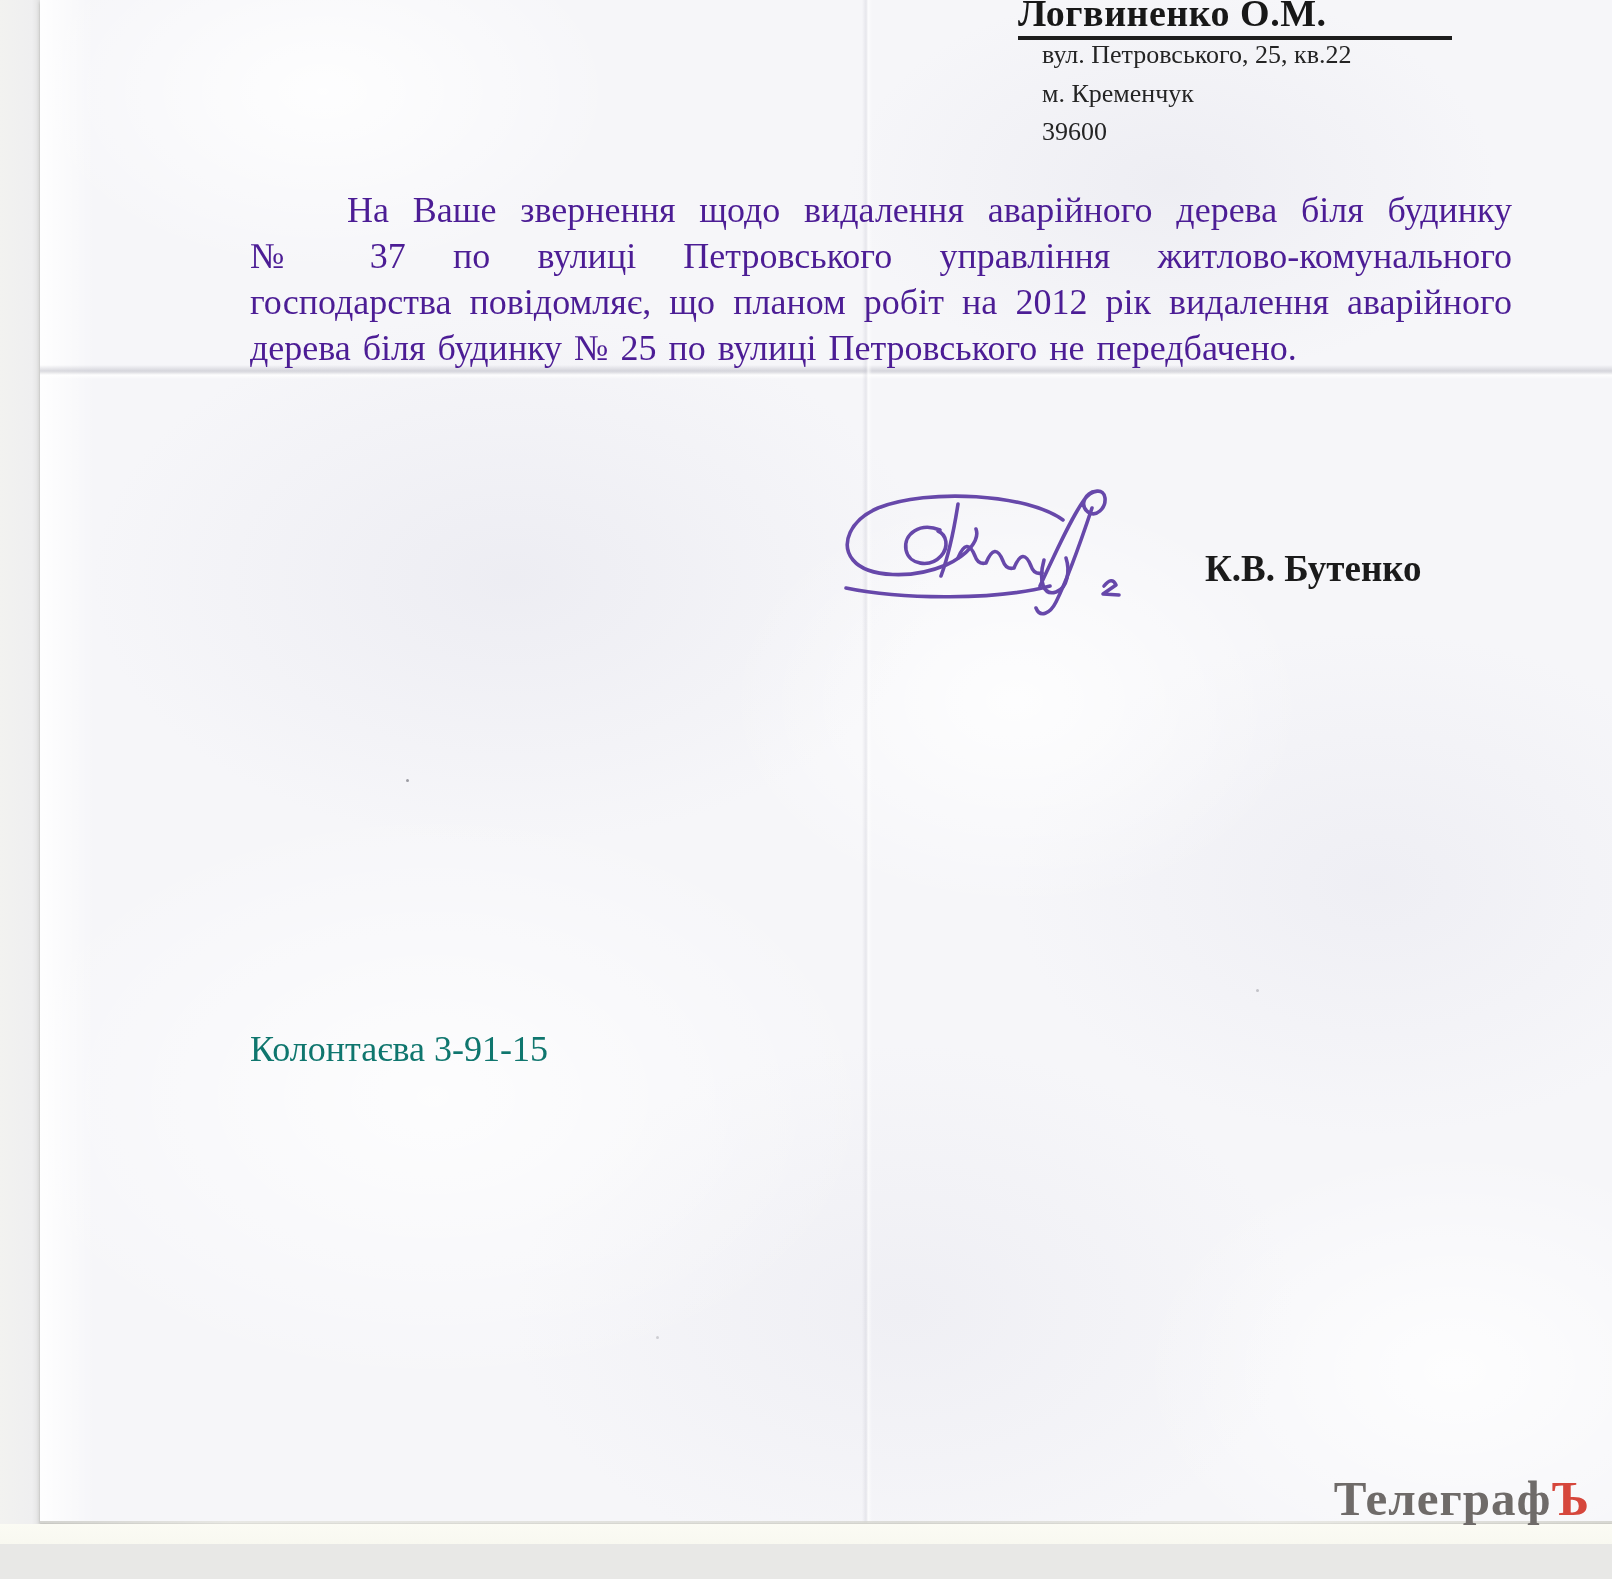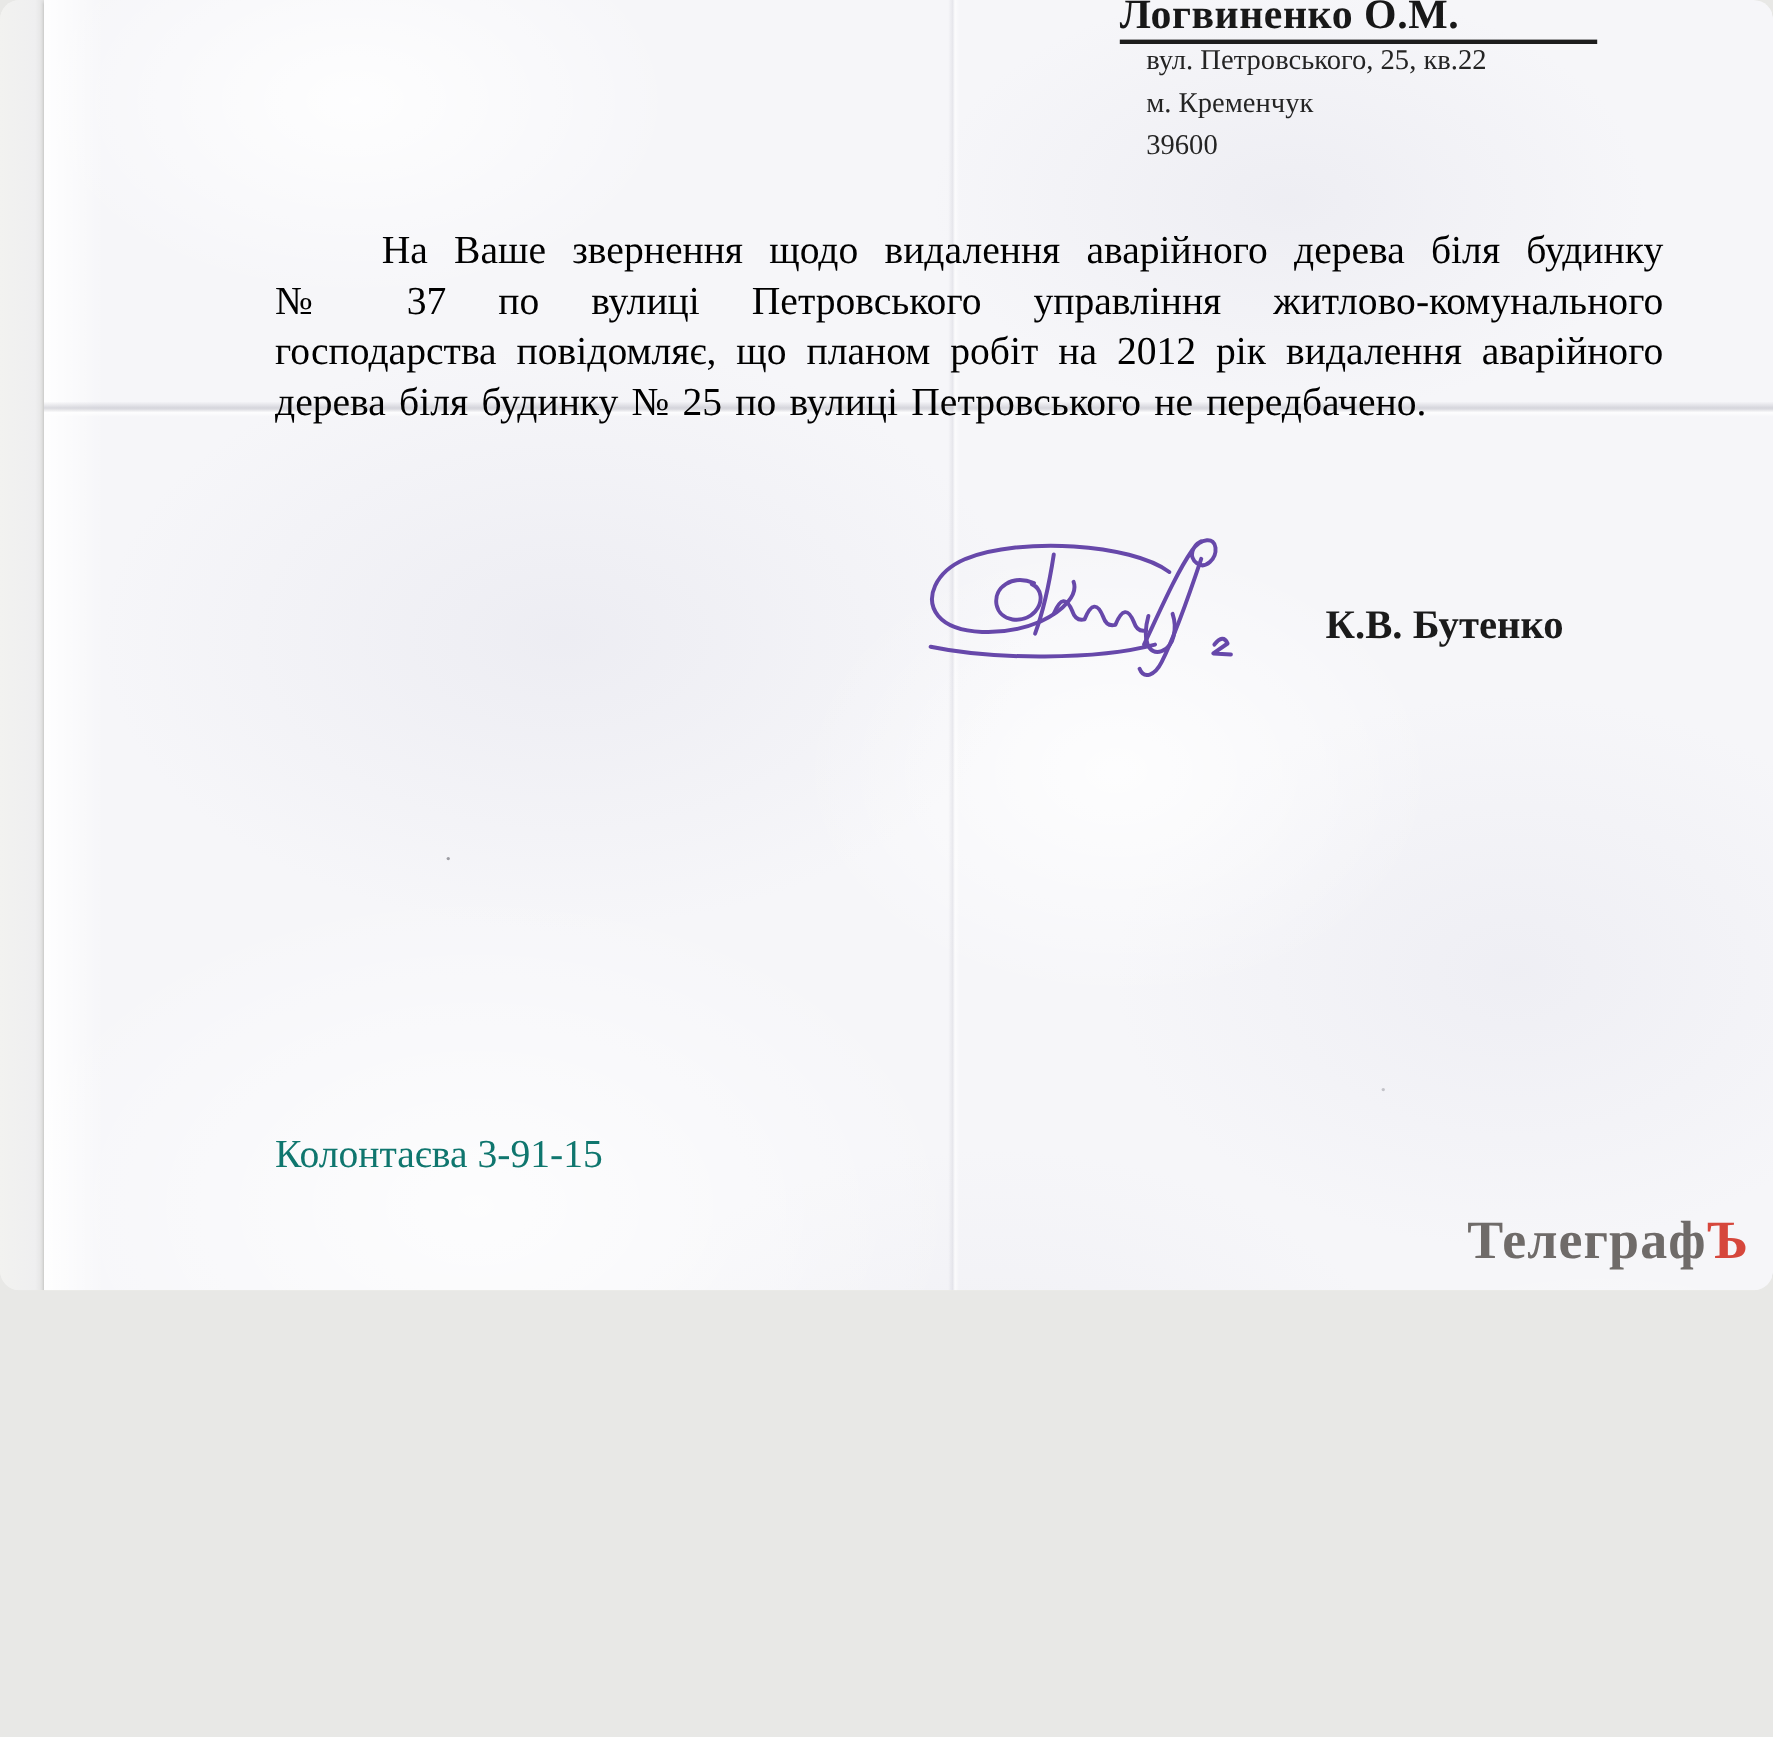--- a/index.html
+++ b/index.html
@@ -1,20 +1,19 @@
 <!DOCTYPE html>
 <html><head>
 <meta charset="utf-8">
 <style>
   html,body{margin:0;padding:0;background:#e8e8e6;}
   .stage{
-    position:relative;width:1612px;height:1173px;overflow:hidden;
+    position:relative;width:1612px;height:1544px;overflow:hidden;
     font-family:"Liberation Serif","DejaVu Serif",serif;
     background:#f1f1ef;
-    border-radius:18px;
   }
   
   .scan-left{
     position:absolute;left:0;top:0;width:40px;height:1579px;
     background:linear-gradient(90deg,#f2f2f0 0%,#efeff0 80%,#e2e2e2 100%);
   }
   
   .paper{
     position:absolute;left:40px;top:0;width:1572px;height:1523px;
     background:
@@ -56,22 +55,22 @@
   }
   .addr{
     position:absolute;left:1042px;color:#242424;
     font-size:26px;line-height:38px;white-space:nowrap;
   }
   .addr.l1{top:36px;}
   .addr.l2{top:75px;}
   .addr.l3{top:113px;}
   
   .body-par{
-    position:absolute;left:250px;top:204px;width:1262px;
-    font-size:36px;line-height:46px;color:#000000;
+    position:absolute;left:250px;top:187px;width:1262px;
+    font-size:36px;line-height:46px;color:#4c1d95;
   }
   .body-line{width:100%;}
   .jl{text-align:justify;text-align-last:justify;}
   .indent{text-indent:97px;}
   .last-line{word-spacing:3px;}
   
   .sig-titles{
     position:absolute;left:252px;top:499px;
     font-size:37px;font-weight:bold;color:#1b1b1b;line-height:55px;
   }

